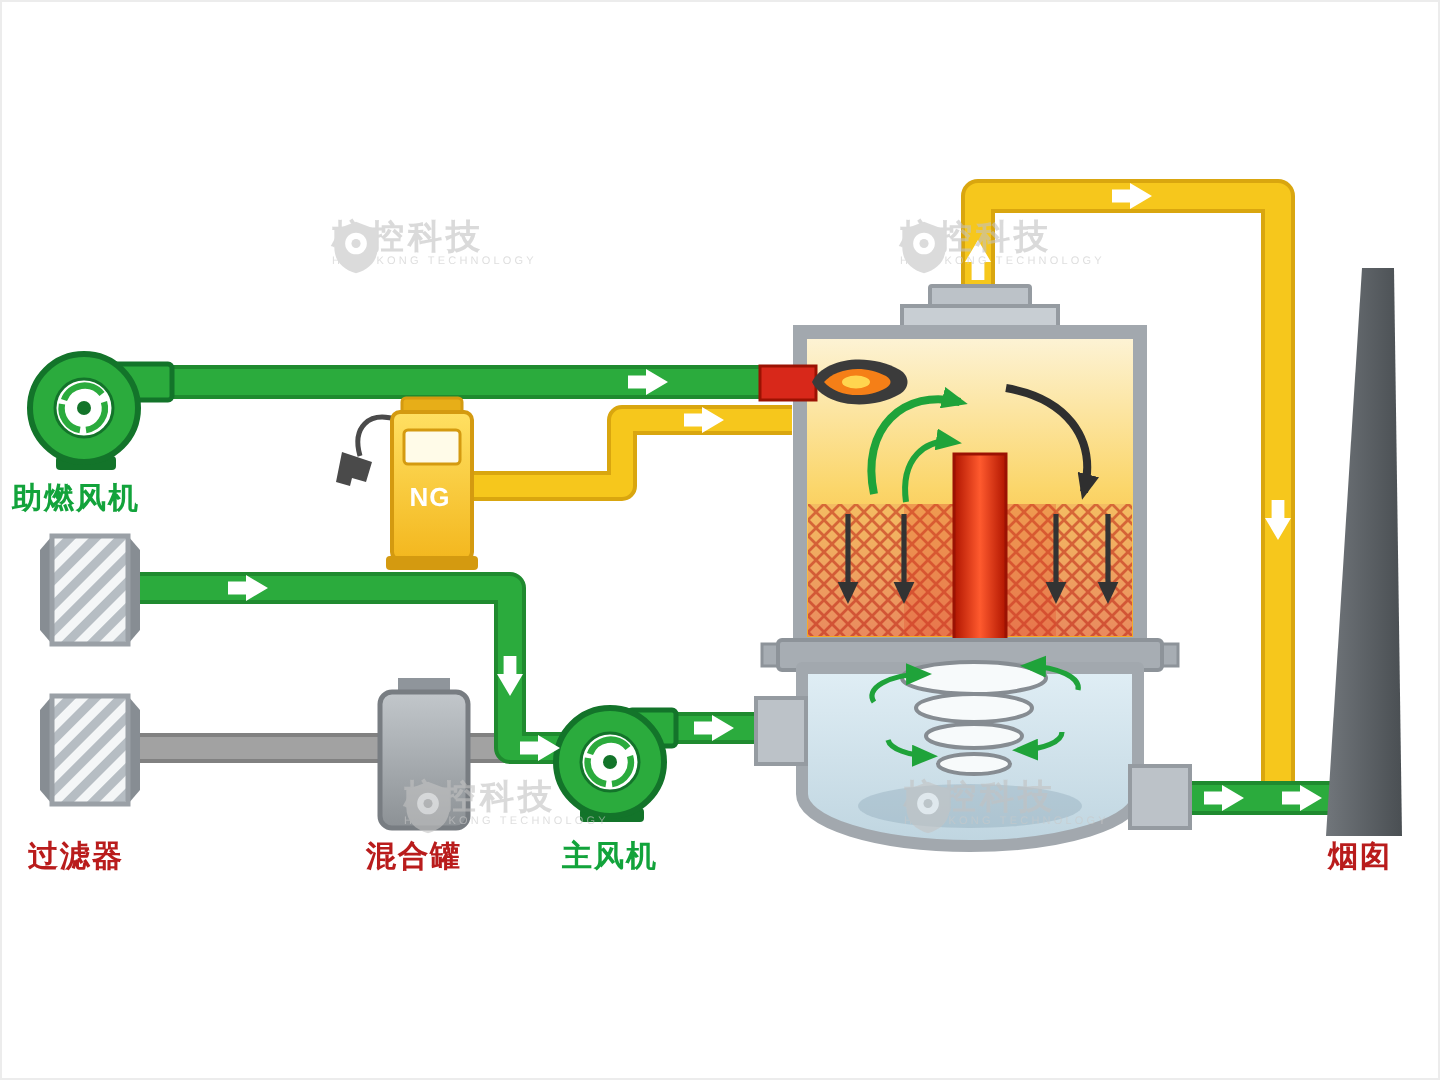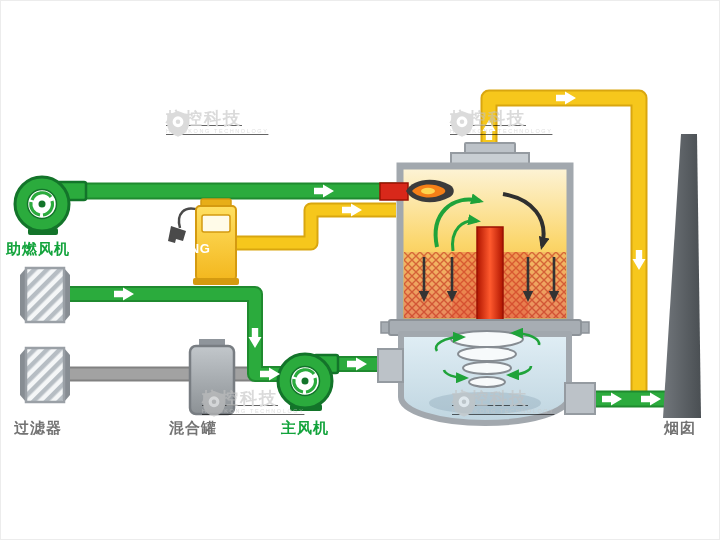--- a/index.html
+++ b/index.html
@@ -4,23 +4,23 @@
 <style>
   html,body{margin:0;padding:0;background:#fff;}
   .stage{
     position:relative;width:720px;height:540px;background:#ffffff;overflow:hidden;
     font-family:"Liberation Sans","DejaVu Sans",sans-serif;
     box-shadow:inset 0 0 0 1px #ececec;
   }
   .stage svg{position:absolute;left:0;top:0;}
   .label{position:absolute;font-weight:bold;font-size:15px;letter-spacing:1px;z-index:3;white-space:nowrap;}
   .label.green{color:#12a33b;}
-  .label.dark{color:#737373;}
+  .label.dark{color:#b91c1c;}
   .label.ng{color:#ffffff;font-size:13px;letter-spacing:.5px;text-align:center;width:36px;}
-  .watermark{position:absolute;display:flex;align-items:center;gap:5px;z-index:2;opacity:.6;pointer-events:none;text-decoration:underline;}
+  .watermark{position:absolute;display:flex;align-items:center;gap:5px;z-index:2;opacity:.6;pointer-events:none;}
   .wm-txt{display:flex;flex-direction:column;}
   .wm-cn{font-size:17px;font-weight:bold;color:#c2c2c2;letter-spacing:2px;line-height:1.05;}
   .wm-en{font-size:5.5px;color:#c9c9c9;letter-spacing:1.6px;}
 </style>
 </head>
 <body>
 
 <div class="stage">
 
 <svg width="720" height="540" viewBox="0 0 720 540">
@@ -223,23 +223,23 @@
     <use href="#arrW" transform="translate(357,364)"></use>
     <use href="#arrW" transform="translate(489,130) rotate(-90)"></use>
     <use href="#arrW" transform="translate(566,98)"></use>
     <use href="#arrW" transform="translate(639,260) rotate(90)"></use>
     <use href="#arrW" transform="translate(612,399)"></use>
     <use href="#arrW" transform="translate(651,399)"></use>
   </g>
 </svg>
 
 <div class="label green" style="left:6px;top:240px;text-align:center;">助燃风机</div>
-<div class="label ng" style="left:182px;top:241px;">NG</div>
+<div class="label ng" style="left:197px;top:241px;">NG</div>
 <div class="label dark" style="left:14px;top:419px;">过滤器</div>
-<div class="label dark" style="left:169px;top:419px;">混合罐</div>
+<div class="label dark" style="left:183px;top:419px;">混合罐</div>
 <div class="label green" style="left:281px;top:419px;text-align:center;">主风机</div>
 <div class="label dark" style="left:664px;top:419px;text-align:right;">烟囱</div>
 
 <div class="watermark" style="left:166px;top:110px;">
   <svg width="24" height="28" viewBox="0 0 26 31">
     <path d="M13 1 L25 5.5 V15 C25 23 20 27.5 13 29.5 C6 27.5 1 23 1 15 V5.5 Z" fill="#c4c4c4"></path>
     <circle cx="13" cy="13" r="6" fill="#ffffff"></circle>
         <circle cx="13" cy="13" r="2.5" fill="#c4c4c4"></circle>
   </svg>
   <div class="wm-txt">

